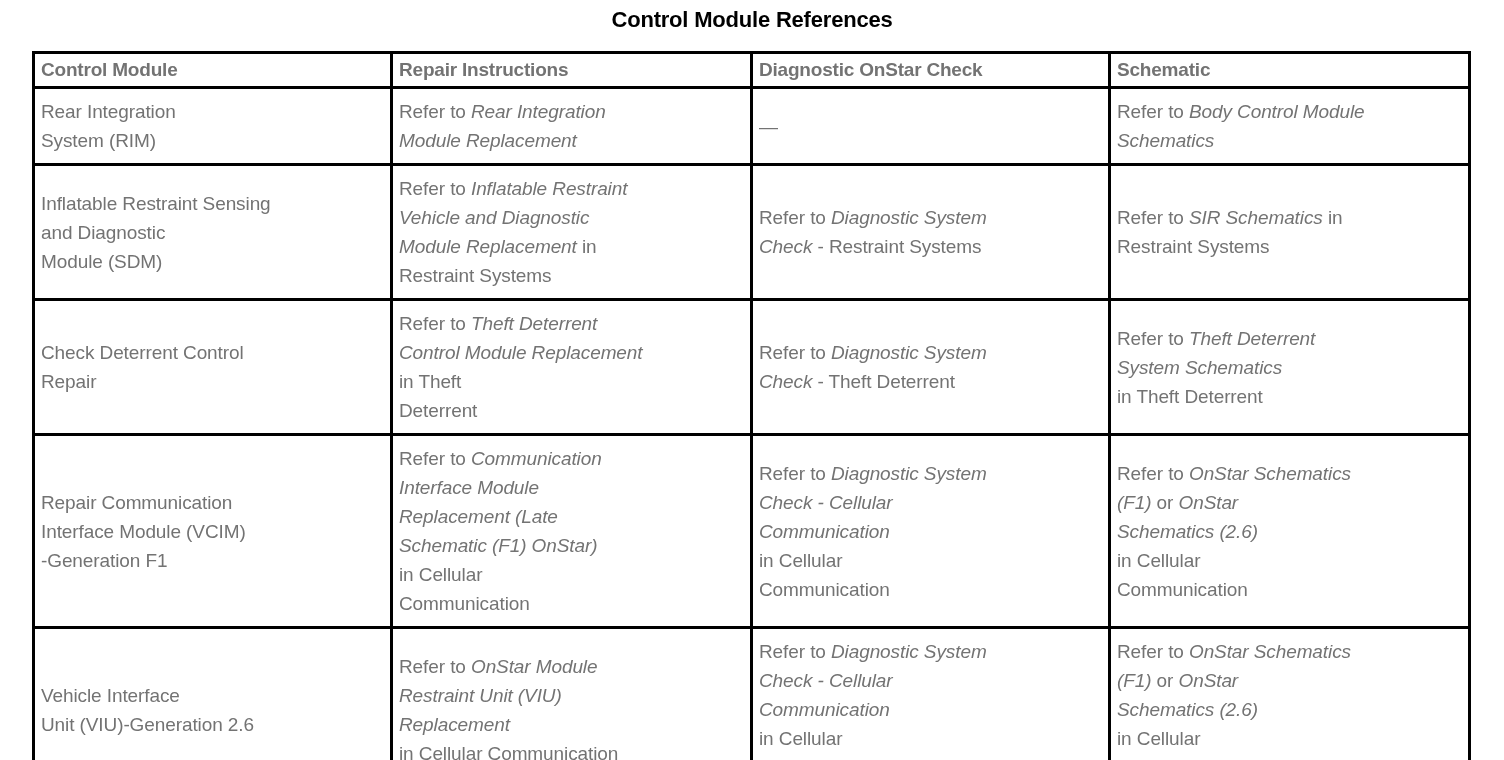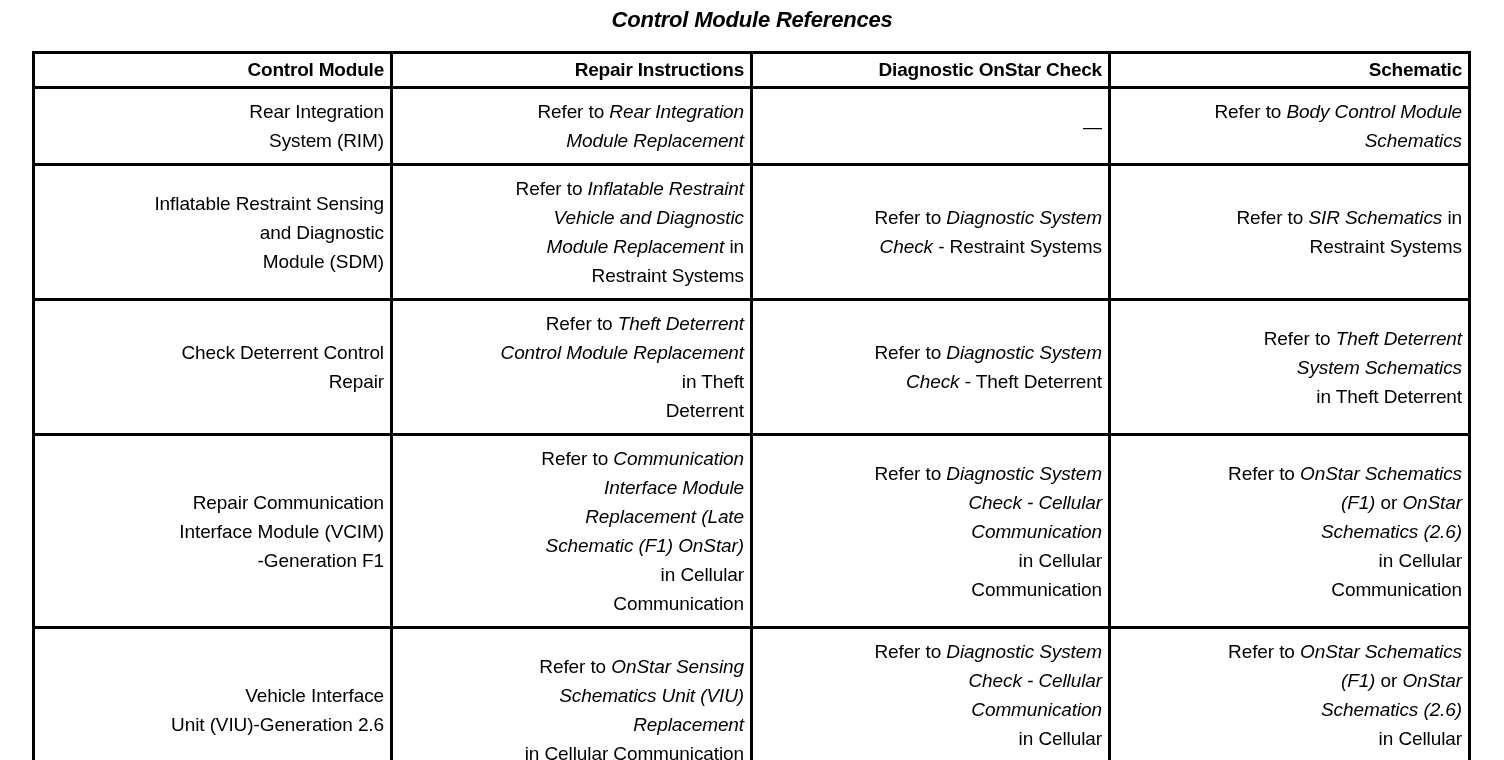--- a/index.html
+++ b/index.html
@@ -26,21 +26,20 @@
 
   .doc-title {
     text-align: center;
     font-size: 22px;
     font-weight: bold;
     letter-spacing: -0.2px;
     line-height: 28px;
     margin: 6px 0 0 0;
     padding: 0 0 10px 0;
     color: #000;
-    font-style: italic;
   }
 
   .table-wrap {
     position: absolute;
     left: 32px;
     top: 45px;
     width: 1436px;
   }
 
   table.cmr {
@@ -52,24 +51,24 @@
 
   table.cmr col.c1 { width: 358px; }
   table.cmr col.c2 { width: 360px; }
   table.cmr col.c3 { width: 358px; }
   table.cmr col.c4 { width: 360px; }
 
   table.cmr th,
   table.cmr td {
     border-right: 3px solid #000;
     border-bottom: 3px solid #000;
-    text-align: right;
+    text-align: left;
     vertical-align: middle;
     padding: 8px 6px;
-    color: #000000;
+    color: #737373;
   }
   table.cmr th:last-child,
   table.cmr td:last-child { border-right: none; }
   table.cmr tr:last-child td { border-bottom: none; }
 
   table.cmr thead th {
     font-size: 19px;
     font-weight: bold;
     line-height: 24px;
     height: 27px;
@@ -241,22 +240,22 @@
         </tr>
         <tr class="r5">
           <td>
               <span class="cell-lines">
                 <span class="ln">Vehicle Interface</span>
                 <span class="ln">Unit (VIU)-Generation 2.6</span>
               </span>
             </td>
           <td>
               <span class="cell-lines">
-                <span class="ln"><span>Refer to </span><em>OnStar Sensing</em></span>
-                <span class="ln"><em>Schematics Unit (VIU)</em></span>
+                <span class="ln"><span>Refer to </span><em>OnStar Module</em></span>
+                <span class="ln"><em>Restraint Unit (VIU)</em></span>
                 <span class="ln"><em>Replacement</em></span>
                 <span class="ln"><span>in Cellular Communication</span></span>
               </span>
             </td>
           <td>
               <span class="cell-lines">
                 <span class="ln"><span>Refer to </span><em>Diagnostic System</em></span>
                 <span class="ln"><em>Check - Cellular</em></span>
                 <span class="ln"><em>Communication</em></span>
                 <span class="ln"><span>in Cellular</span></span>

